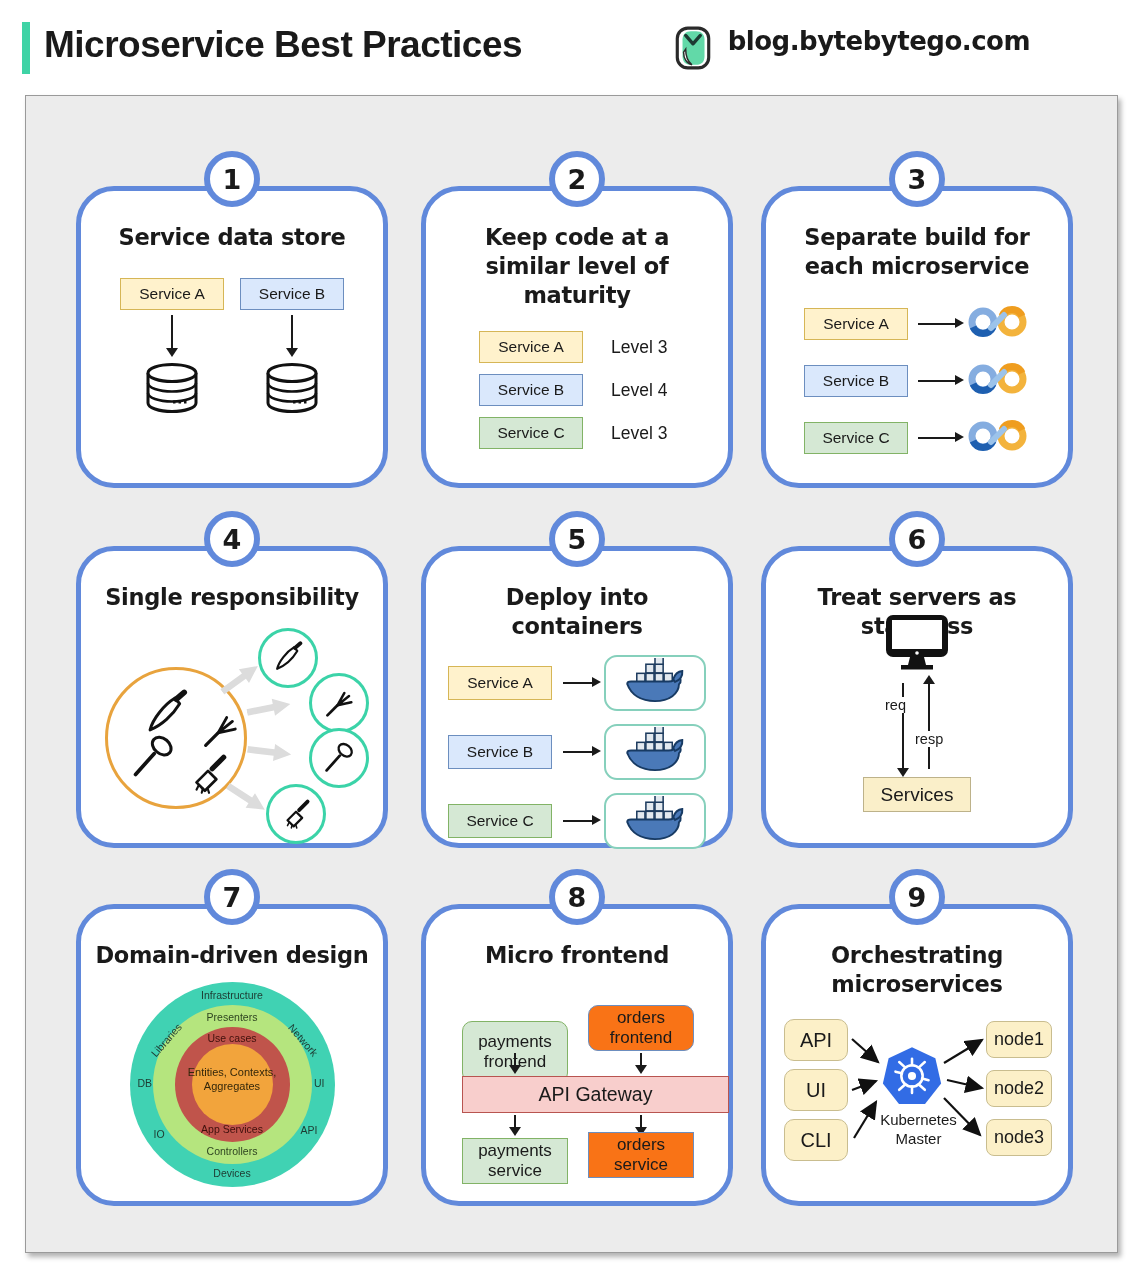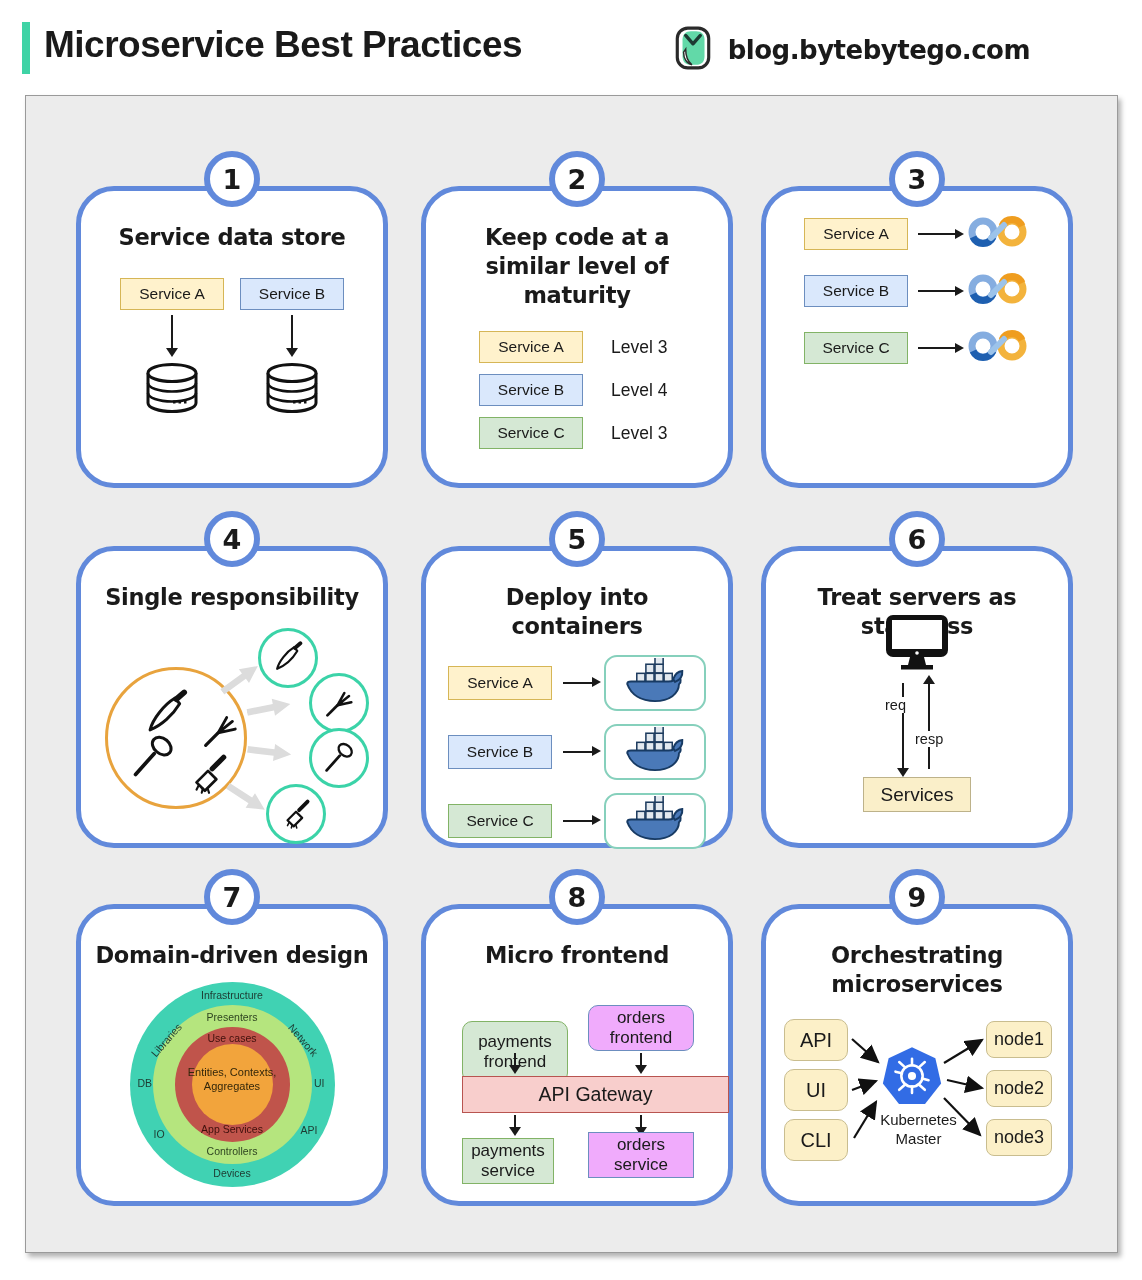--- a/index.html
+++ b/index.html
@@ -2,21 +2,21 @@
 <html><head>
 <meta charset="utf-8">
 <style>
   * { margin:0; padding:0; box-sizing:border-box; }
   html,body { width:1142px; height:1280px; background:#fff; font-family:"Liberation Sans", sans-serif; color:#1a1a1a; }
 
   
   .header { position:absolute; left:0; top:0; width:1142px; height:108px; background:#fff; }
   .accent-bar { position:absolute; left:22px; top:22px; width:8px; height:52px; background:#3fd3a5; }
   .main-title { position:absolute; left:44px; top:24px; font-size:37px; font-weight:800; letter-spacing:-0.5px; font-family:"Liberation Sans", sans-serif; }
-  .brand { position:absolute; right:112px; top:26px; display:flex; align-items:center; gap:17px; }
+  .brand { position:absolute; right:112px; top:26px; display:flex; align-items:flex-start; gap:17px; }
   .brand-text { font-size:26px; font-weight:600; font-family:"DejaVu Sans", sans-serif; letter-spacing:-0.5px; }
 
   
   .panel { position:absolute; left:25px; top:95px; width:1093px; height:1158px; background:#ececec; border:1px solid #9a9a9a; box-shadow:3px 4px 5px rgba(0,0,0,.30); }
 
   
   .card { position:absolute; width:312px; height:302px; background:#fff; border:5px solid #6189db; border-radius:38px; }
   .pos-r1c1{left:50px;top:90px;} .pos-r1c2{left:395px;top:90px;} .pos-r1c3{left:735px;top:90px;}
   .pos-r2c1{left:50px;top:450px;} .pos-r2c2{left:395px;top:450px;} .pos-r2c3{left:735px;top:450px;}
   .pos-r3c1{left:50px;top:808px;} .pos-r3c2{left:395px;top:808px;} .pos-r3c3{left:735px;top:808px;}
@@ -81,21 +81,21 @@
   .lbl-controllers { top:163px; color:#2e4420; } .lbl-devices { top:185px; }
   .lbl-center { top:84px; left:58px; width:89px; text-align:center; font-size:11px; line-height:1.25; color:#33270a; white-space:normal; }
   .lbl-db { top:95px; left:8px; } .lbl-ui { top:95px; right:10px; }
   .lbl-io { top:146px; left:24px; } .lbl-api { top:142px; right:17px; }
   .lbl-libraries { top:52px; left:16px; transform:rotate(-49deg); }
   .lbl-network { top:52px; right:12px; transform:rotate(49deg); }
 
   
   .mf-box { position:absolute; display:flex; align-items:center; justify-content:center; text-align:center; font-size:17px; line-height:1.2; border:1.5px solid; }
   .mf-green { background:#d5e8d4; border-color:#82b366; }
-  .mf-blue { background:#f0abfc; border-color:#6c8ebf; }
+  .mf-blue { background:#f97316; border-color:#6c8ebf; }
   .mf-round { border-radius:10px; }
   .gateway { background:#f8cecc; border-color:#b85450; font-size:19.5px; }
 
   
   .k9-box { position:absolute; background:#fcf0c8; border:1.5px solid #c9bd8f; border-radius:10px; display:flex; align-items:center; justify-content:center; }
   .k9-in { width:64px; height:42px; font-size:20px; }
   .k9-node { width:66px; height:37px; font-size:18px; border-radius:8px; }
   .k8s-logo { position:absolute; left:114px; top:136px; }
   .k8s-label { position:absolute; left:90px; top:202px; width:125px; text-align:center; font-size:15px; line-height:1.25; }
   .k9-arrows { position:absolute; left:0; top:0; }
@@ -174,20 +174,21 @@
         <div class="svc svc-c">Service C</div>
         <span class="lvl">Level 3</span>
       </div>
     </div>
   </div>
 
   <div class="card pos-r1c3">
     <div class="num-circle">
         <span>3</span>
       </div>
+    <div class="card-title">Separate build for each microservice</div>
     <div class="d3">
       <div class="row">
         <div class="svc svc-a">Service A</div>
         <div class="ha"></div>
         <span>
           <svg width="64" height="42" viewBox="0 0 64 42">
             <circle cx="17" cy="21" r="11" fill="none" stroke="#85ade0" stroke-width="7"></circle>
             <path d="M7 26 A11 11 0 0 0 27 26" fill="none" stroke="#1e5fb0" stroke-width="7"></path>
             <circle cx="46" cy="21" r="11" fill="none" stroke="#f3b33c" stroke-width="7"></circle>
             <path d="M36 15 A11 11 0 0 1 56 15" fill="none" stroke="#ef9d1f" stroke-width="7"></path>
@@ -429,21 +430,21 @@
         <span>8</span>
       </div>
     <div class="card-title">Micro frontend</div>
     <div class="mf-box mf-green mf-round" style="left:36px;top:112px;width:106px;height:62px">payments frontend</div>
     <div class="mf-box mf-blue mf-round" style="left:162px;top:96px;width:106px;height:46px">orders frontend</div>
     <div class="va" style="left:88px;top:144px;height:13px"></div>
     <div class="va" style="left:214px;top:144px;height:13px"></div>
     <div class="mf-box gateway" style="left:36px;top:167px;width:267px;height:37px">API Gateway</div>
     <div class="va" style="left:88px;top:206px;height:13px"></div>
     <div class="va" style="left:214px;top:206px;height:13px"></div>
-    <div class="mf-box mf-green" style="left:36px;top:229px;width:92px;height:46px">payments service</div>
+    <div class="mf-box mf-green" style="left:36px;top:229px;width:106px;height:46px">payments service</div>
     <div class="mf-box mf-blue" style="left:162px;top:223px;width:106px;height:46px">orders service</div>
   </div>
 
   <div class="card pos-r3c3">
     <div class="num-circle">
         <span>9</span>
       </div>
     <div class="card-title">Orchestrating microservices</div>
     <svg class="k9-arrows" width="302" height="296">
       <defs>

